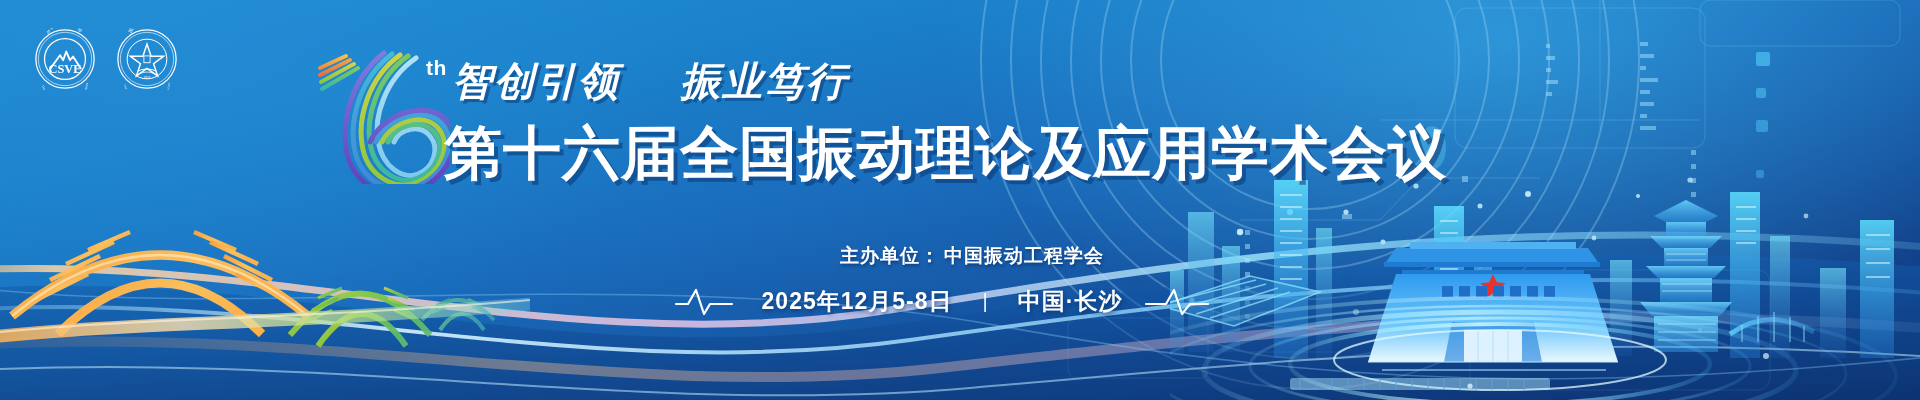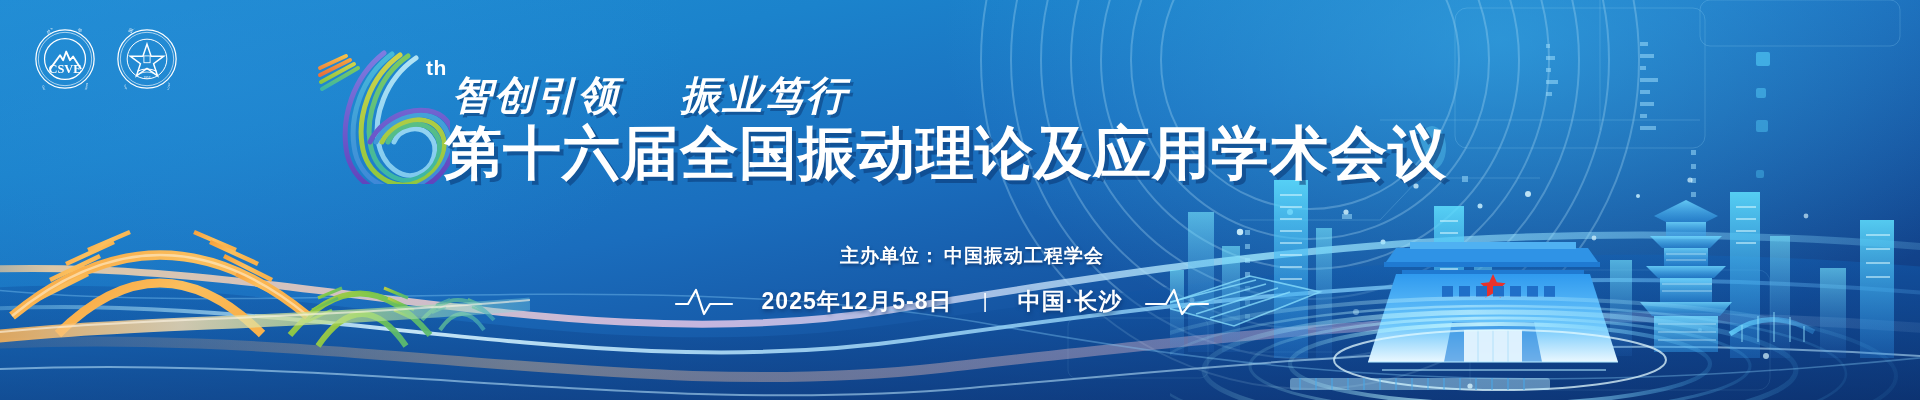--- a/index.html
+++ b/index.html
@@ -43,21 +43,21 @@
   .content { position:absolute; left:0; top:0; width:100%; height:100%; }
 
   .numeral { position:absolute; left:300px; top:44px; width:150px; height:140px; }
   .th {
     position:absolute; left:398px; top:56px;
     color:#ffffff; font-size:21px; font-weight:700;
     font-family:"Liberation Sans", sans-serif; letter-spacing:.5px;margin-left:28px;
   }
 
   .slogan {
-    position:absolute; left:452px; top:68px;
+    position:absolute; left:452px; top:54px;
     font-family:"Liberation Sans", sans-serif;
     font-size:40px; font-weight:700; font-style:italic;
     color:#ffffff; letter-spacing:2px; white-space:nowrap;
     text-shadow: 3px 3px 0 rgba(12,60,120,.55);
   }
   .slogan .gap { display:inline-block; width:34px; }
 
   .main-title {
     position:absolute; left:444px; top:115px;
     font-family:"Liberation Sans", sans-serif;

